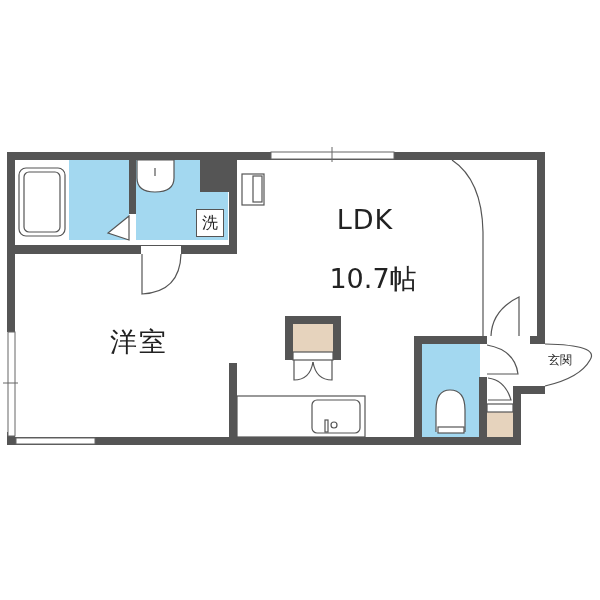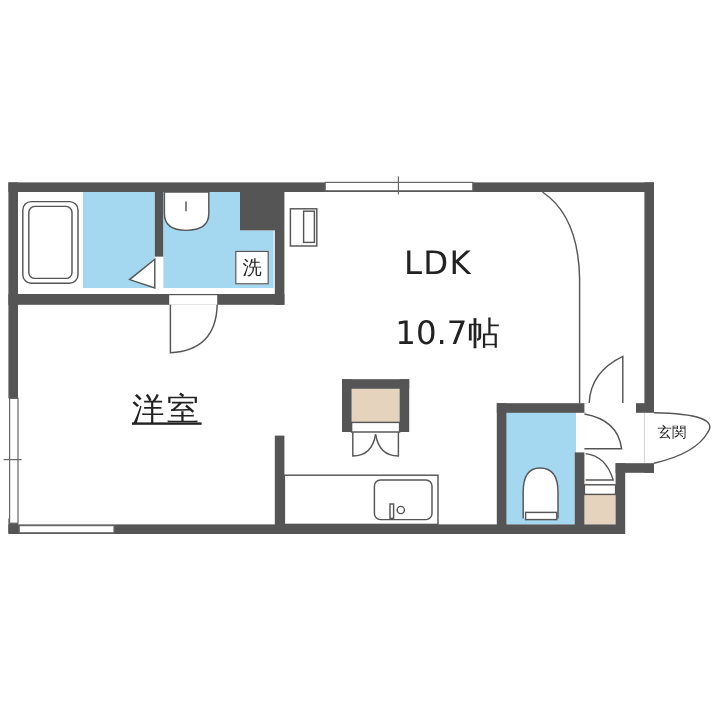--- a/index.html
+++ b/index.html
@@ -1,21 +1,21 @@
 <!DOCTYPE html>
 <html><head>
   <meta charset="utf-8">
   <style>
     html, body { margin: 0; padding: 0; background: #ffffff; }
     body { width: 600px; height: 600px; position: relative; overflow: hidden; font-family: "DejaVu Sans", sans-serif; }
     #plan { position: absolute; left: 0; top: 0; width: 600px; height: 600px; }
     .label { position: absolute; color: #222; text-align: center; white-space: nowrap; }
     .ldk-name { left: 320px; top: 205px; width: 90px; font-size: 27px; line-height: 30px; letter-spacing: 1px; }
     .ldk-size { left: 318px; top: 240px; width: 110px; font-size: 27px; line-height: 30px; margin-top: 24px; }
-    .youshitsu { left: 110px; top: 326px; font-size: 27px; line-height: 32px; letter-spacing: 2px; text-decoration: underline; }
+    .youshitsu { left: 110px; top: 326px; font-size: 27px; line-height: 32px; letter-spacing: 2px; }
     .genkan { left: 548px; top: 350px; font-size: 12px; line-height: 20px; }
     .sentaku { position: absolute; left: 196px; top: 209px; width: 26px; height: 26px; background: #fff; border: 1px solid #555; font-size: 16px; line-height: 26px; text-align: center; color: #222; }
   </style>
 </head>
 <body>
 
 <div id="plan">
   <svg width="600" height="600" viewBox="0 0 600 600" xmlns="http://www.w3.org/2000/svg">
 
     <g fill="#a3d8f0">

